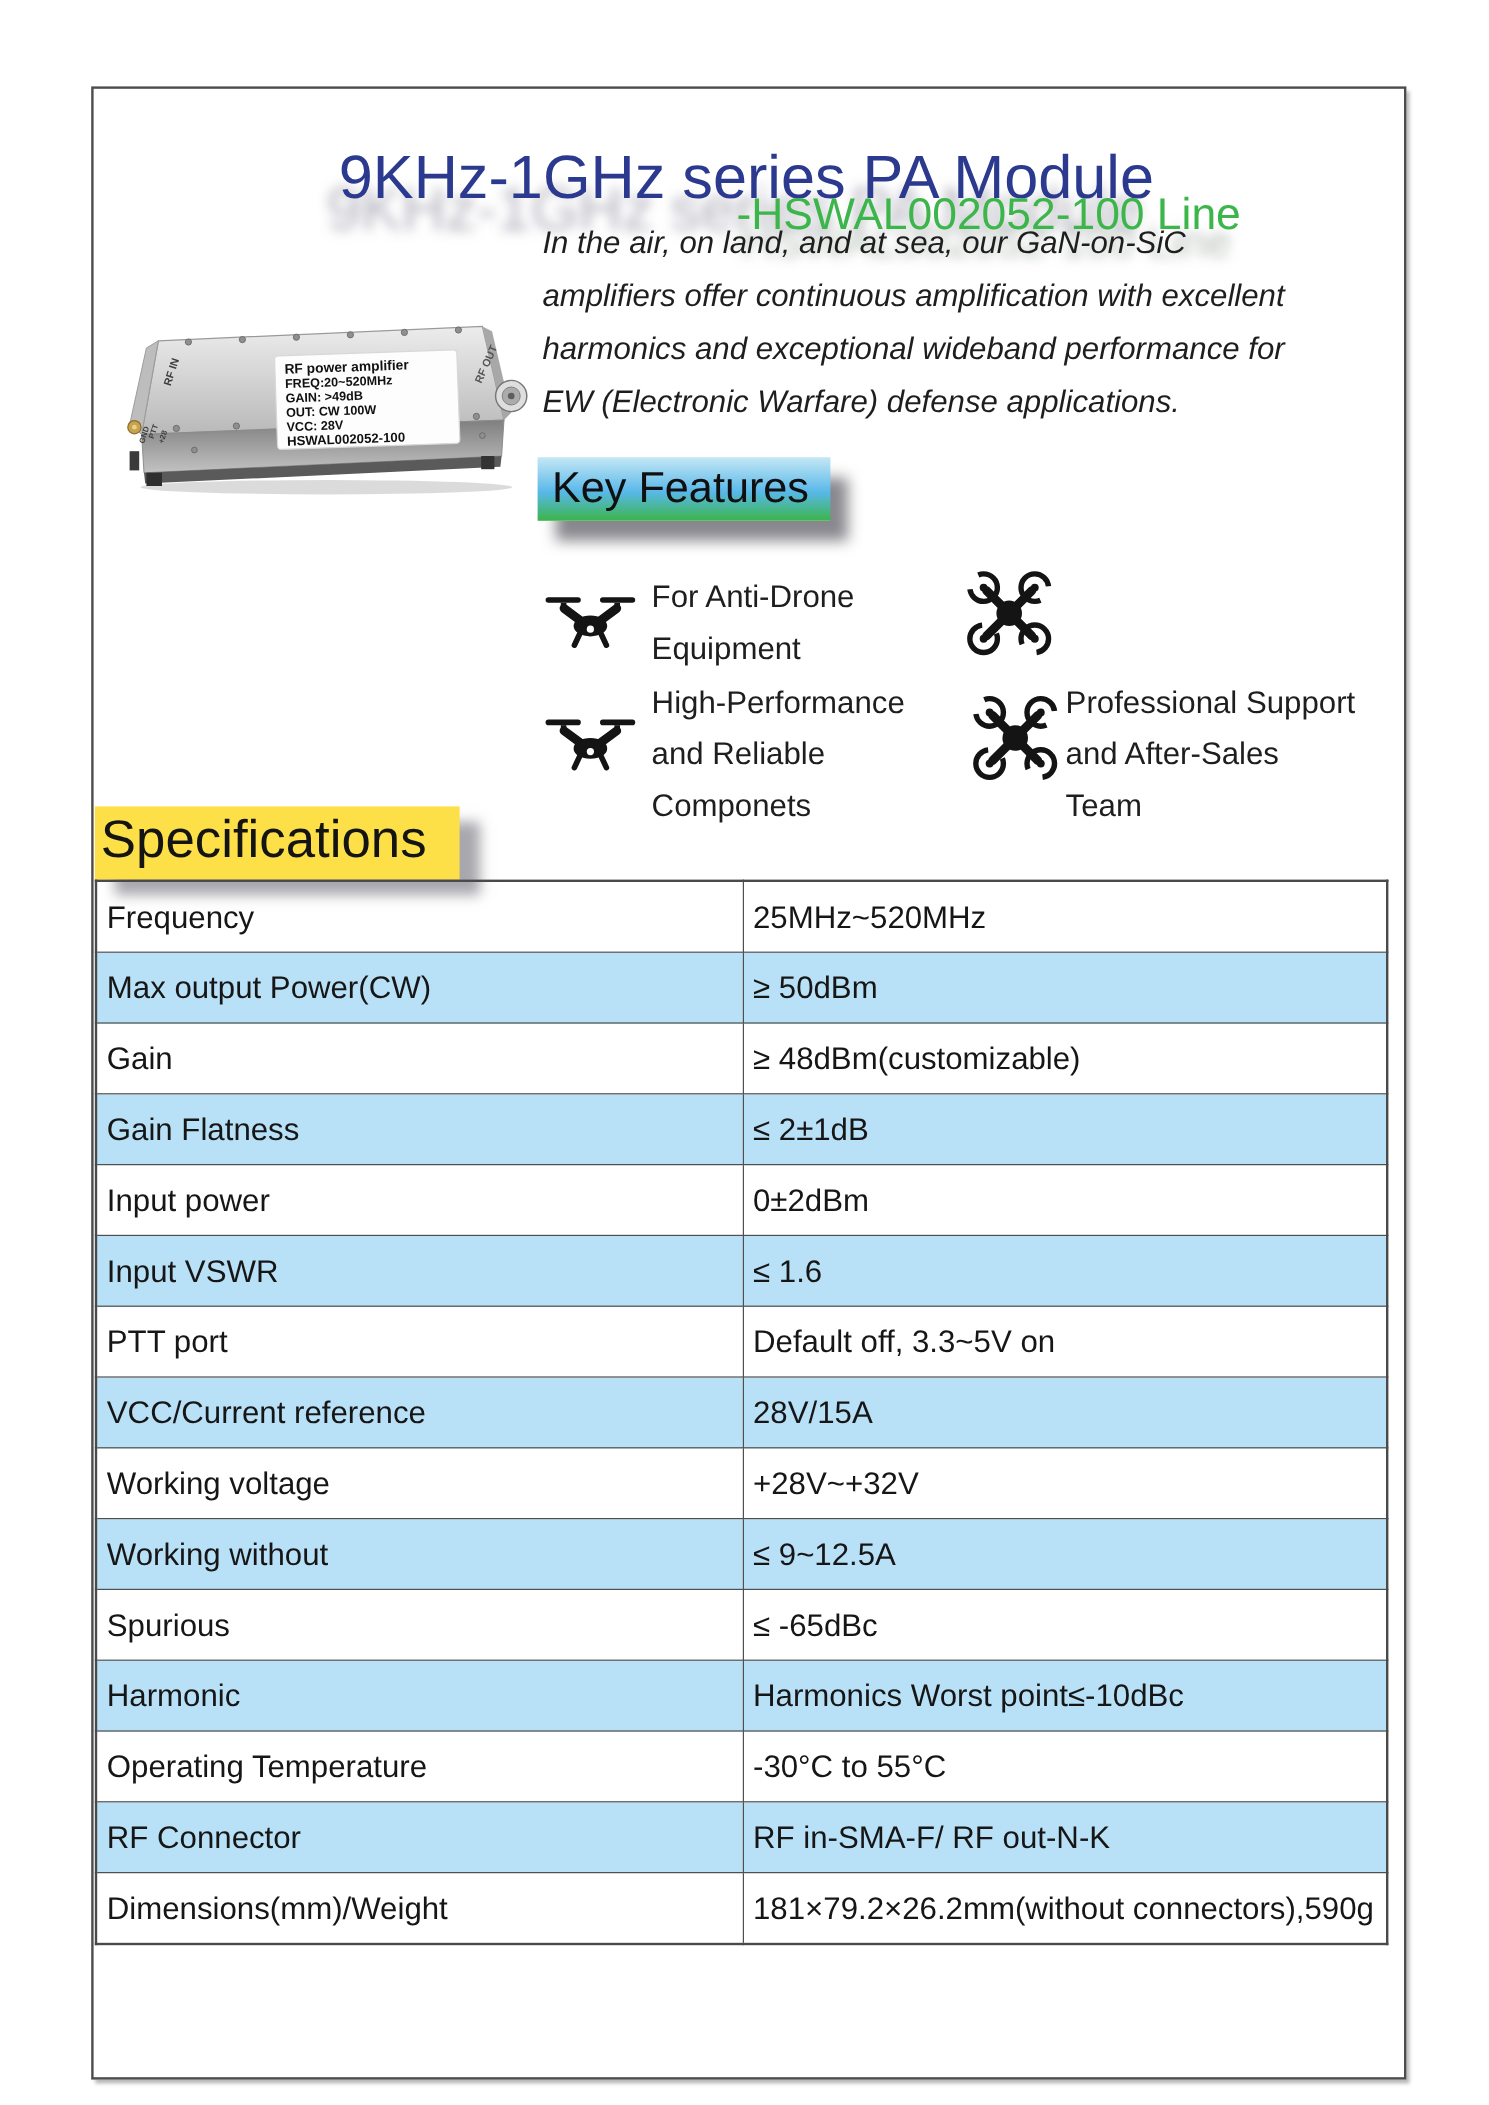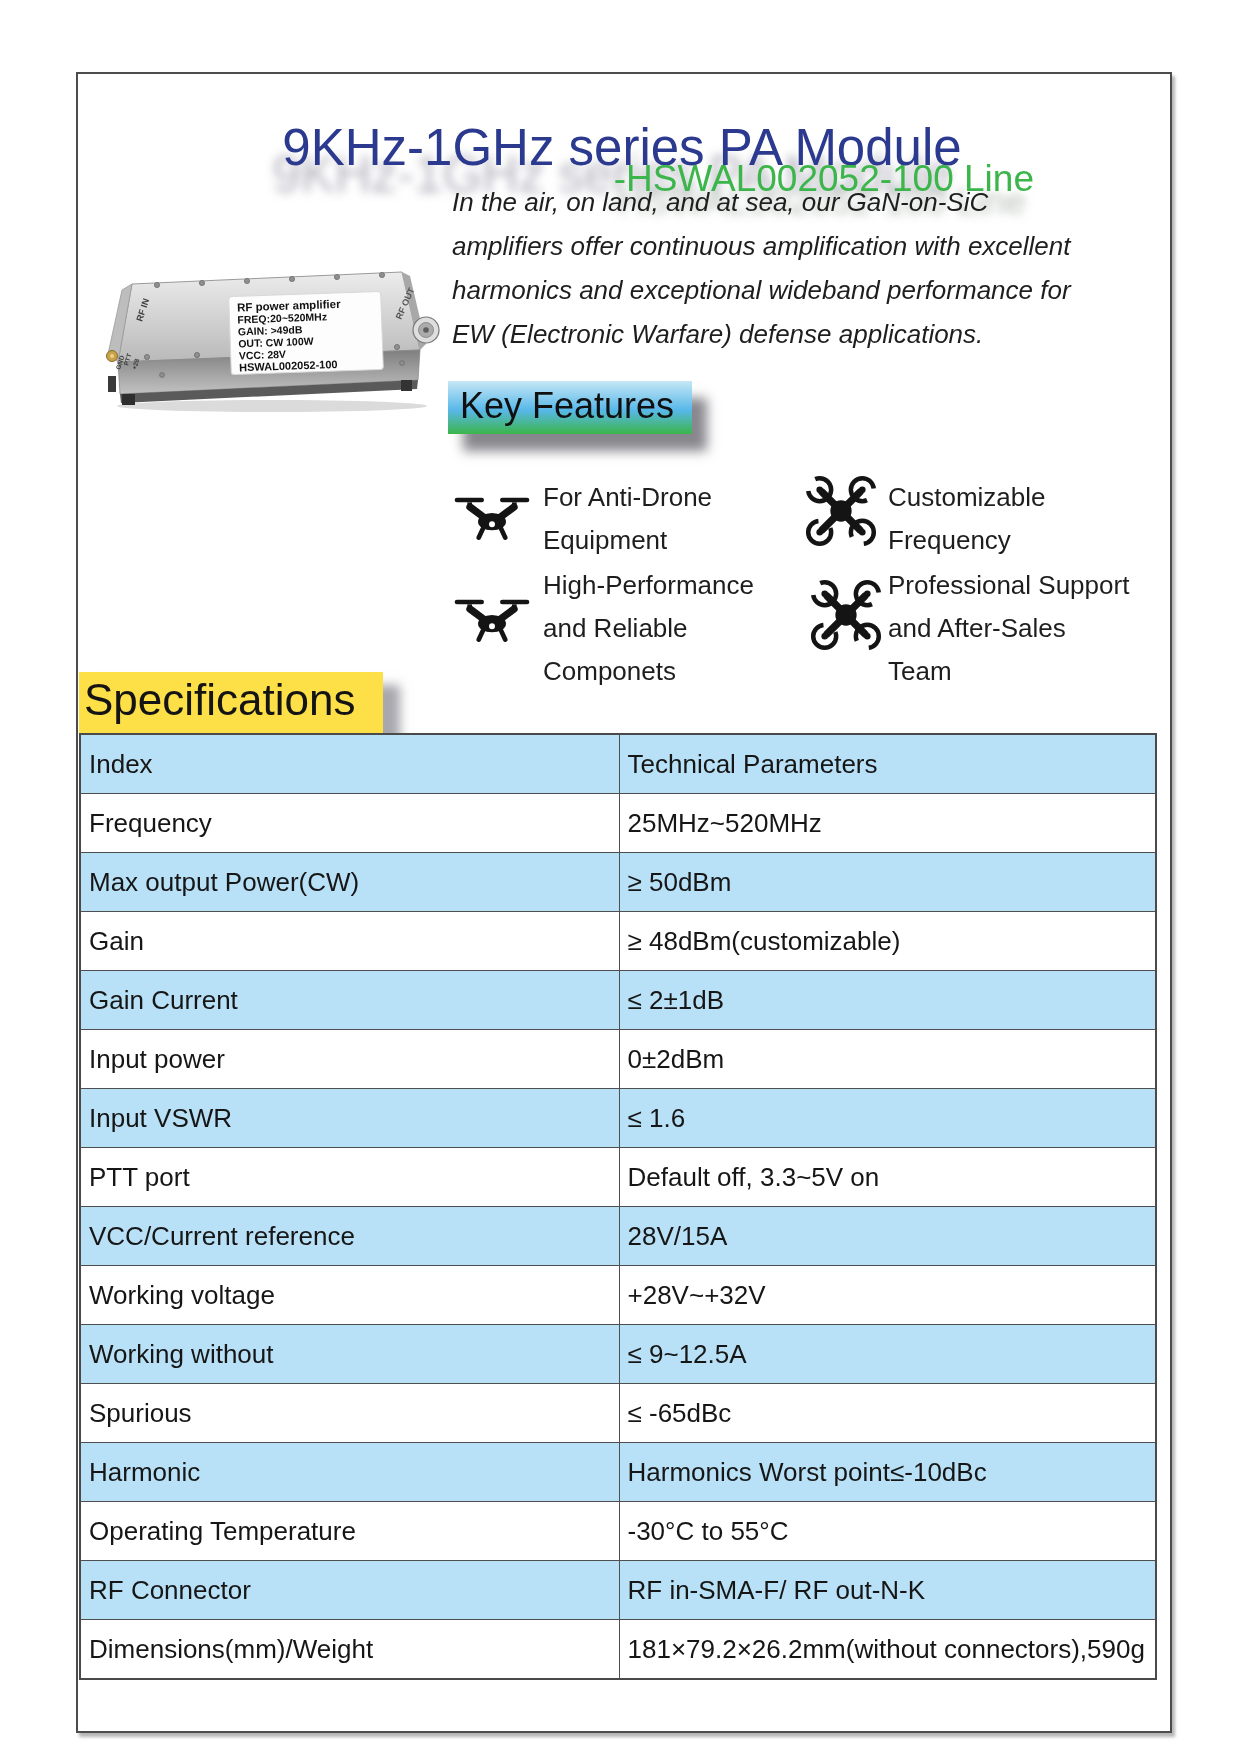--- a/index.html
+++ b/index.html
@@ -185,22 +185,20 @@
 
   <svg class="feature-icon fi-1">
       <use href="#drone-side"></use>
     </svg>
   <div class="feature-text ft-1">For Anti-Drone
 Equipment</div>
 
   <svg class="feature-icon fi-2">
       <use href="#drone-top"></use>
     </svg>
-  <div class="feature-text ft-2">Customizable
-Frequency</div>
 
   <svg class="feature-icon fi-3">
       <use href="#drone-side"></use>
     </svg>
   <div class="feature-text ft-3">High-Performance
 and Reliable
 Componets</div>
 
   <svg class="feature-icon fi-4">
       <use href="#drone-top"></use>
@@ -210,38 +208,34 @@
 Team</div>
 
   <div class="spec-heading">Specifications</div>
 
   <table class="spec">
     <colgroup>
         <col class="c1">
         <col class="c2">
       </colgroup>
     <tbody>
-      <tr class="alt">
-        <td>Index</td>
-        <td>Technical Parameters</td>
-      </tr>
     <tr>
       <td>Frequency</td>
       <td>25MHz~520MHz</td>
     </tr>
         <tr class="alt">
       <td>Max output Power(CW)</td>
       <td>≥ 50dBm</td>
     </tr>
         <tr>
       <td>Gain</td>
       <td>≥ 48dBm(customizable)</td>
     </tr>
         <tr class="alt">
-      <td>Gain Current</td>
+      <td>Gain Flatness</td>
       <td>≤ 2±1dB</td>
     </tr>
         <tr>
       <td>Input power</td>
       <td>0±2dBm</td>
     </tr>
         <tr class="alt">
       <td>Input VSWR</td>
       <td>≤ 1.6</td>
     </tr>

